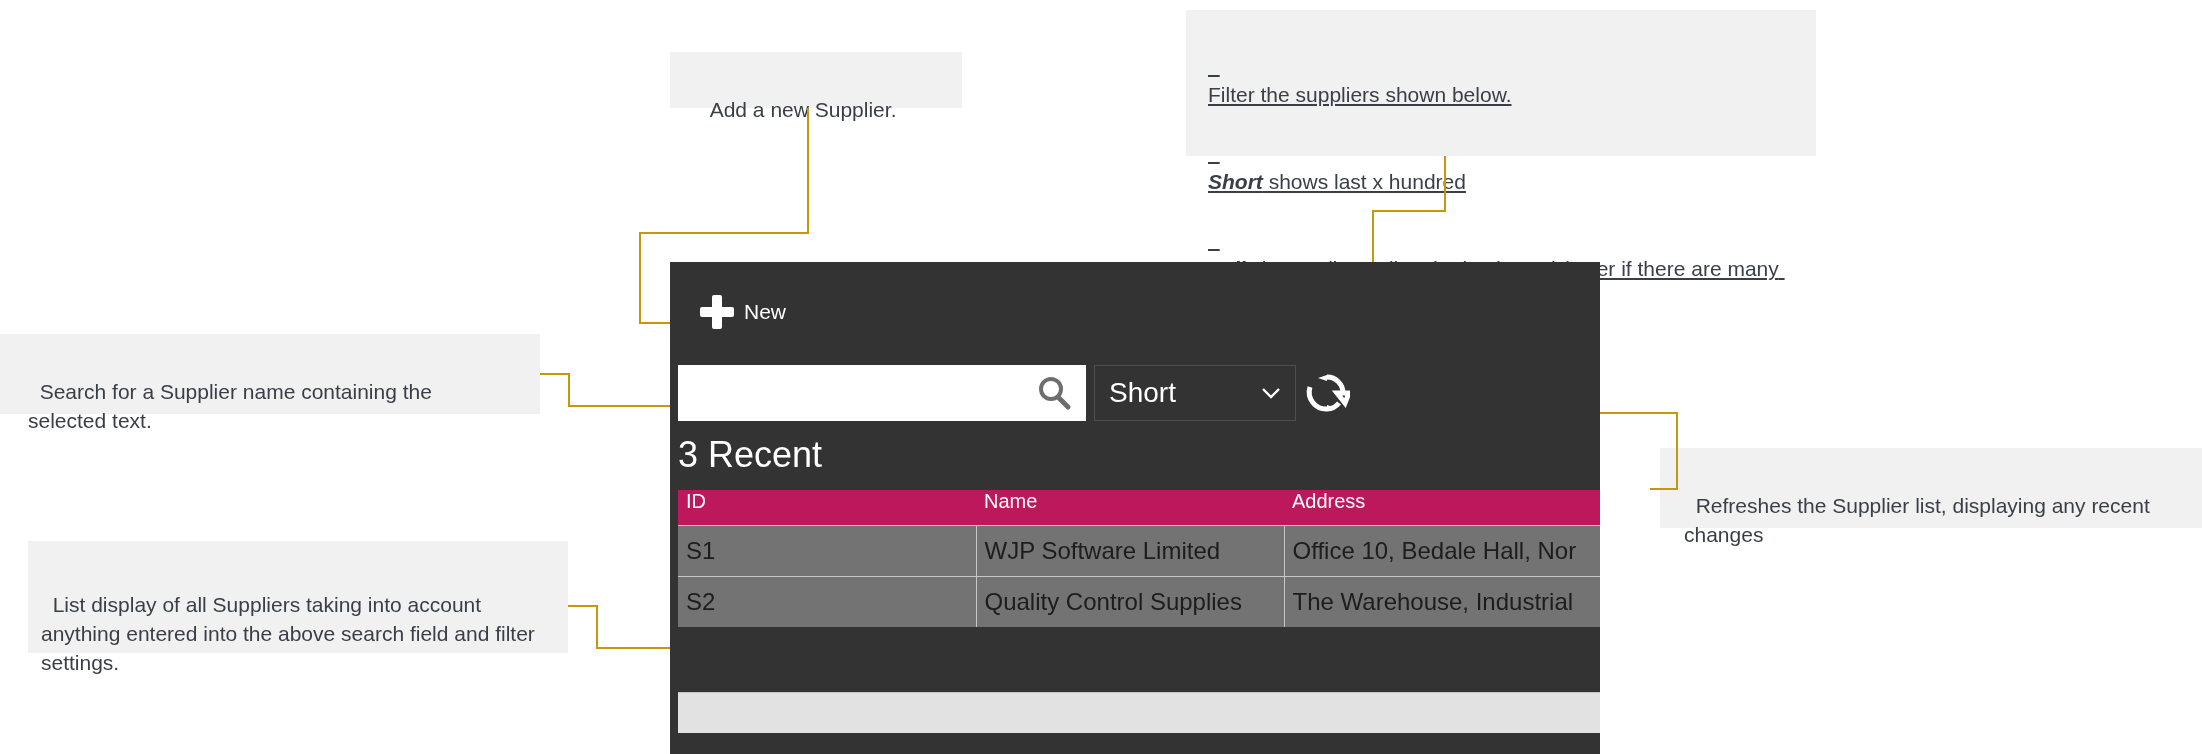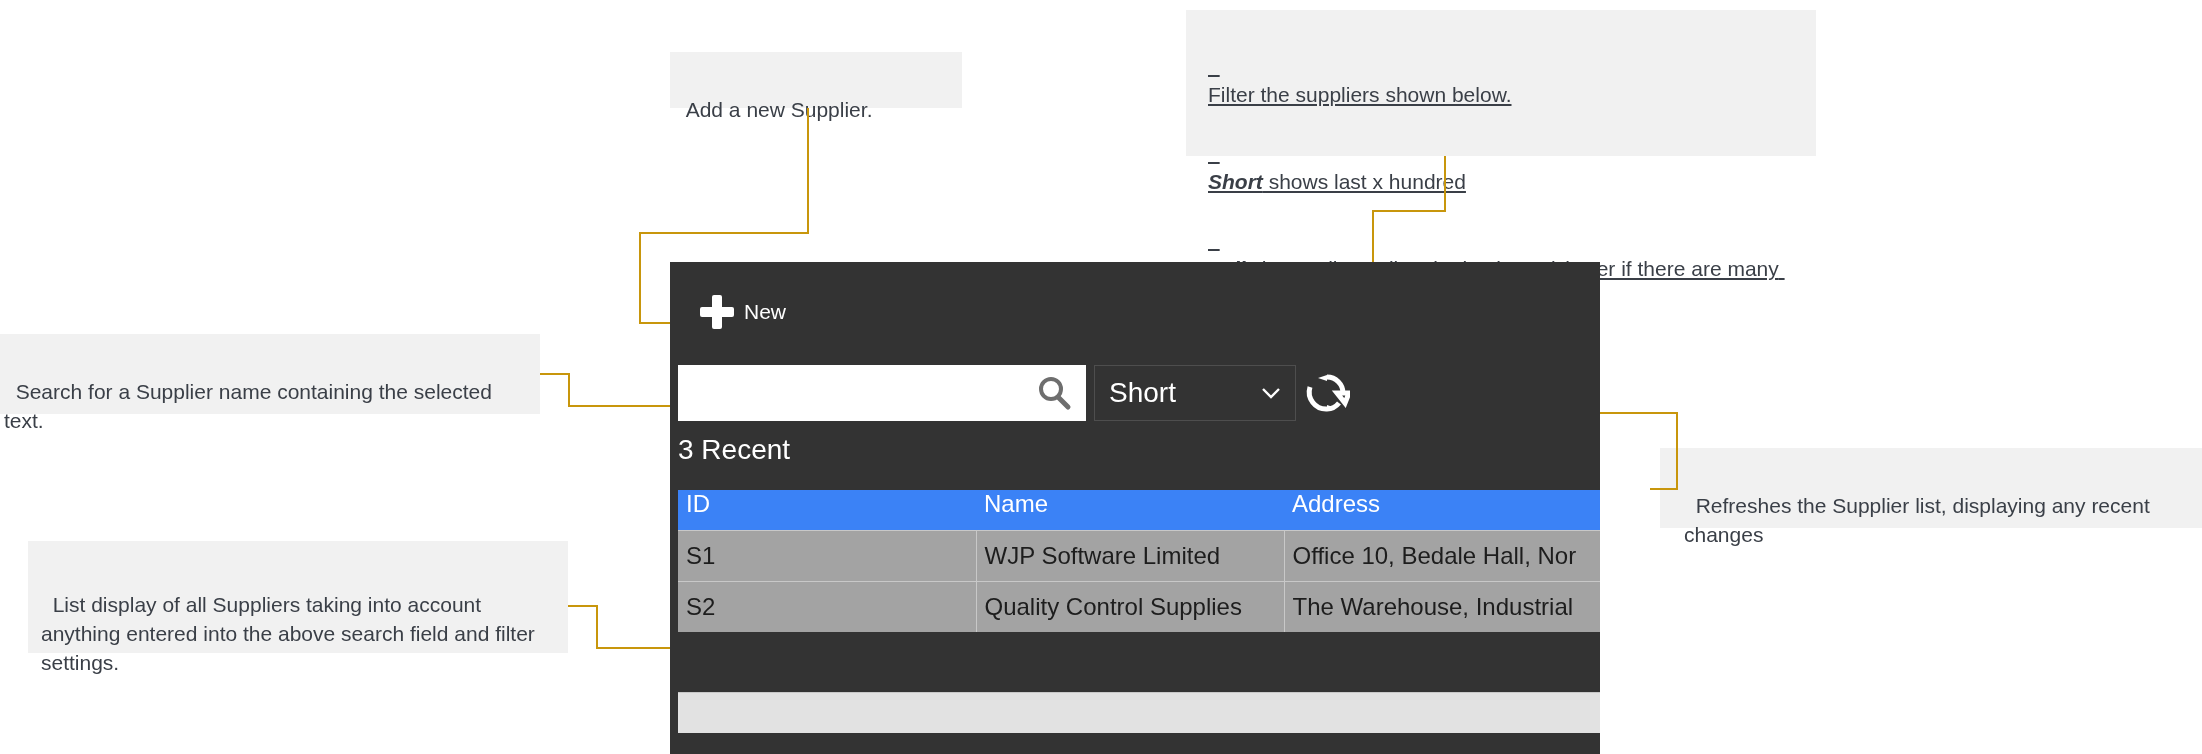--- a/index.html
+++ b/index.html
@@ -18,21 +18,21 @@
 
   
   .callout {
     position: absolute;
     background: #f1f1f1;
     color: #3a3f47;
     font-family: "Liberation Sans", sans-serif;
     font-size: 21px;
     line-height: 29px;
     box-sizing: border-box;
-    padding: 14px 4px;
+    padding: 14px 28px;
     white-space: pre-wrap;
   }
   .callout b {
     font-weight: bold;
     font-style: italic;
   }
 
   
   .lead {
     position: absolute;
@@ -147,48 +147,48 @@
     justify-content: center;
     cursor: pointer;
   }
 
   
   #recent-label {
     position: absolute;
     left: 8px;
     top: 172px;
     color: #ffffff;
-    font-size: 28px;
+    font-size: 36px;
   }
 
   
   #supplier-table {
     position: absolute;
     left: 8px;
     top: 228px;
     width: 922px;
   }
   #supplier-table table {
     border-collapse: collapse;
     table-layout: fixed;
     width: 922px;
   }
   #supplier-table th {
     text-align: left;
     color: #ffffff;
-    font-size: 24px;
+    font-size: 20px;
     font-weight: normal;
     padding: 0 0 12px 8px;
-    background: #3b82f6;
+    background: #be185d;
     border: 0;
   }
   #supplier-table td {
     font-size: 24px;
     color: #1d1d1d;
-    background: #a3a3a3;
+    background: #737373;
     border-top: 1px solid #c8c8c8;
     border-right: 1px solid #c8c8c8;
     height: 50px;
     padding: 0 0 0 8px;
     white-space: nowrap;
     overflow: hidden;
   }
   #supplier-table tr.selected td {
     background: #7c7c7c;
     color: #ffffff;

